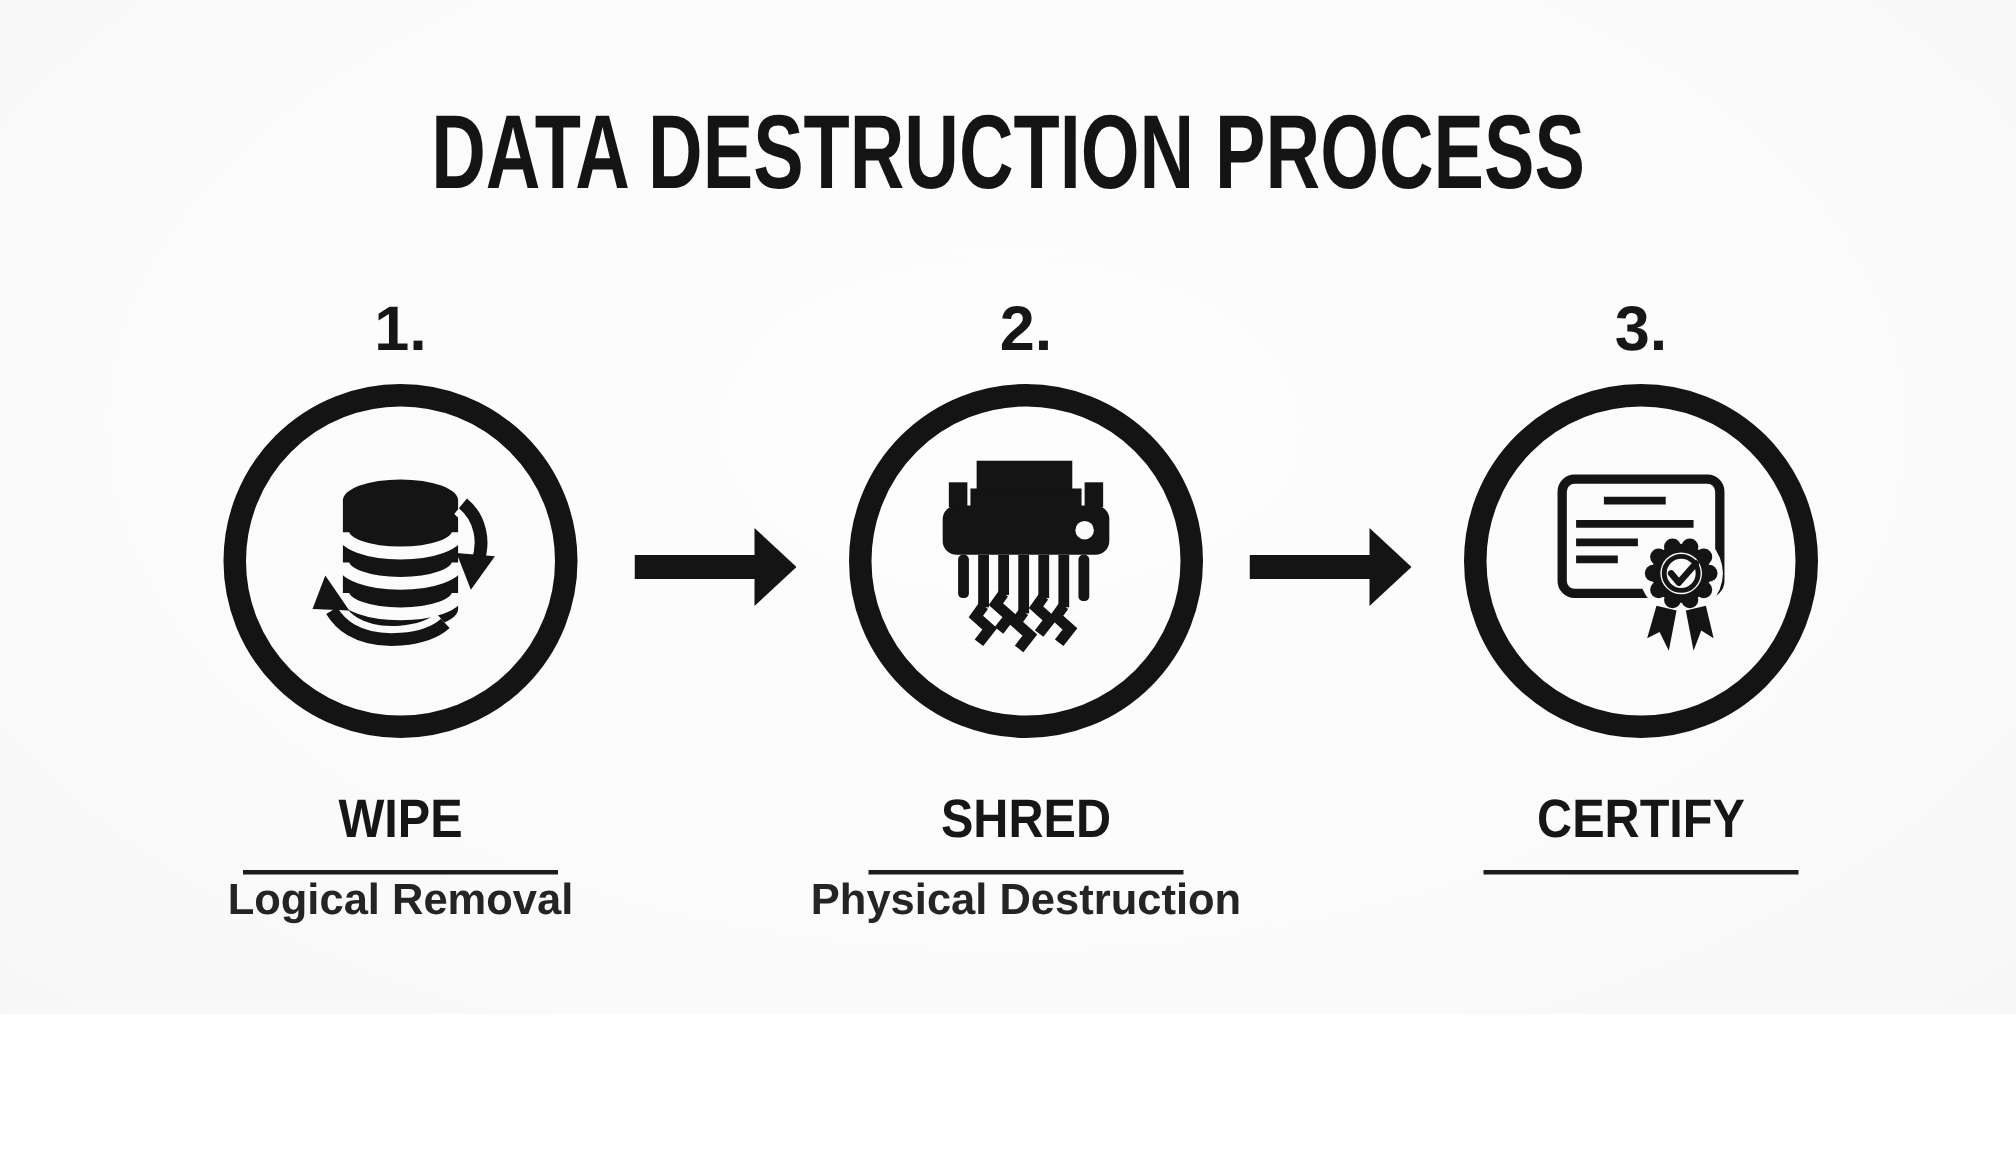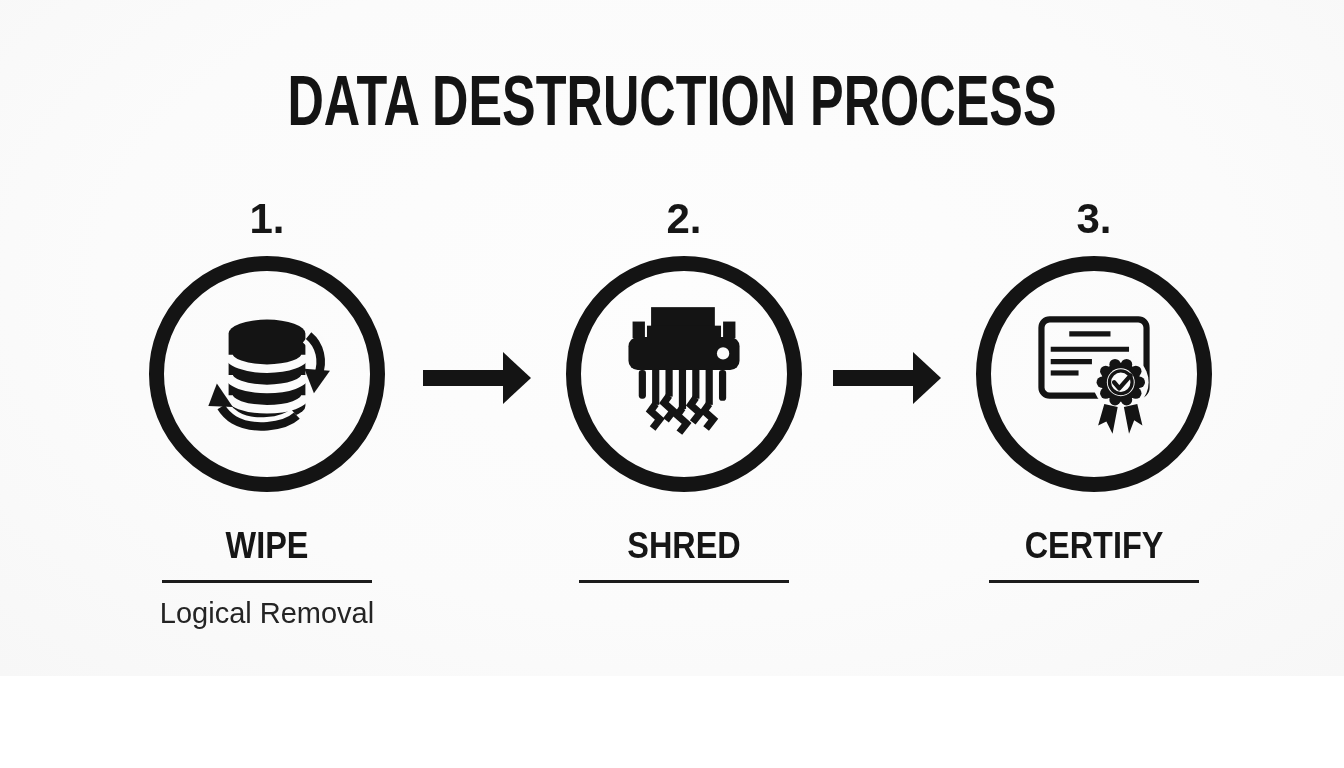--- a/index.html
+++ b/index.html
@@ -45,22 +45,21 @@
     font-size:36px;line-height:40px;font-weight:bold;
     color:#161616;
     transform:scaleX(0.9);transform-origin:50% 50%;
     white-space:nowrap;
   }
   .rule{
     margin-top:14px;
     width:210px;height:3px;background:#1c1c1c;
   }
   .step-sublabel{
-    margin-top:13px;
-    font-size:29px;line-height:34px;font-weight:normal;
+    font-size:29px;line-height:34px;font-weight:bold;
     color:#242424;white-space:nowrap;
   }
   .arrow{
     position:absolute;top:352px;width:108px;height:52px;
   }
   .arrow.a1{left:423px;}
   .arrow.a2{left:833px;}
   svg{display:block;}
 </style>
 </head>
@@ -134,20 +133,21 @@
           <path d="M32.5 99 l-5 7 l9 8 l-7 9"></path>
           <path d="M45.5 91 l-5 7 l9 8 l-7 9"></path>
           <path d="M58.5 103 l-5 7 l9 8 l-7 9"></path>
           <path d="M71.5 93 l-5 7 l9 8 l-7 9"></path>
           <path d="M84.5 99 l-5 7 l9 8 l-7 9"></path>
         </g>
       </svg>
     </div>
     <div class="step-label">SHRED</div>
     <div class="rule"></div>
+    <div class="step-sublabel">Physical Destruction</div>
   </div>
 
   <div class="arrow a2">
     <svg width="108" height="52" viewBox="0 0 108 52">
       <rect x="0" y="18" width="84" height="16" fill="#141414"></rect>
       <polygon points="80,0 108,26 80,52" fill="#141414"></polygon>
     </svg>
   </div>
 
   <div class="step s3">

